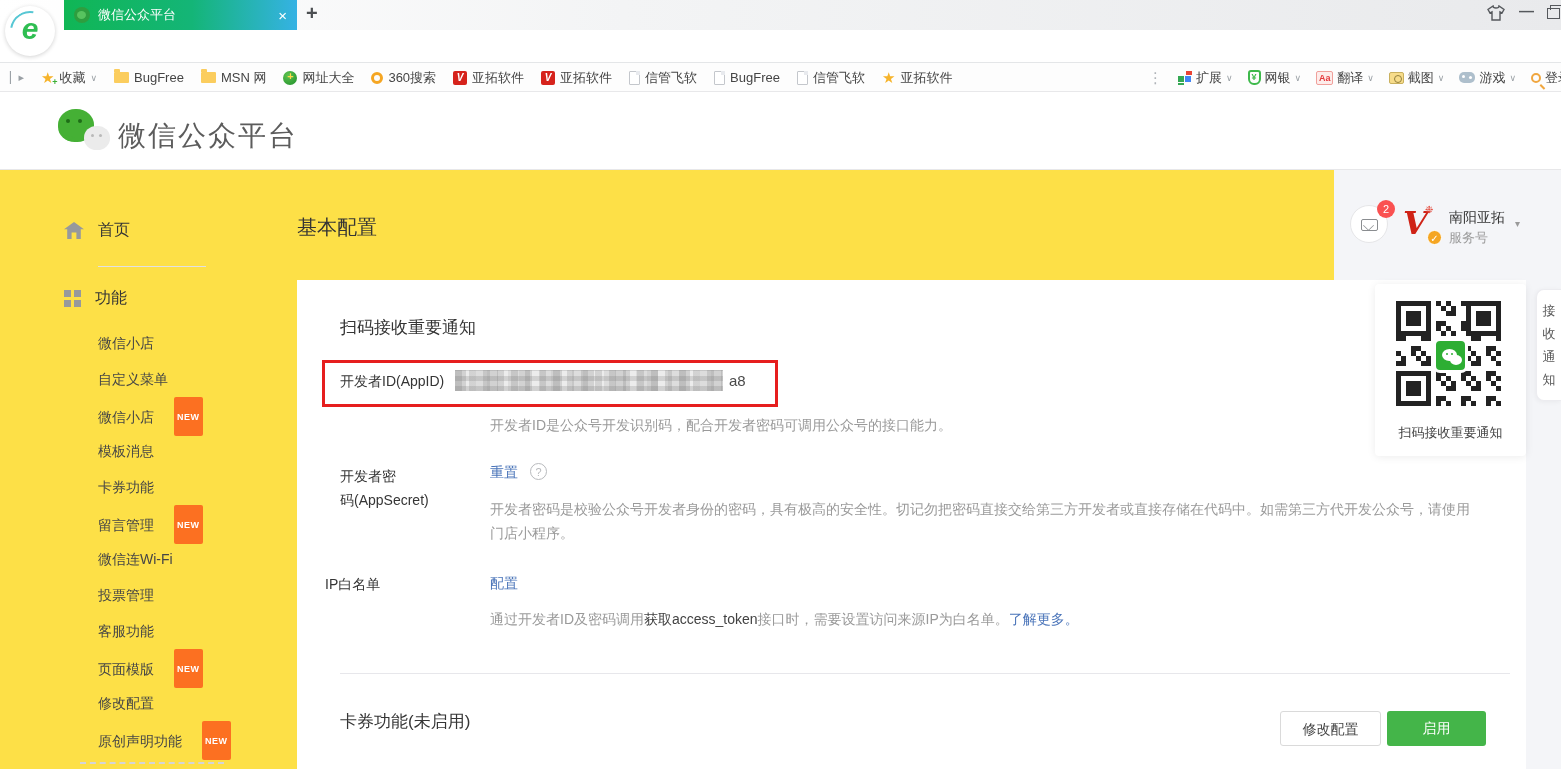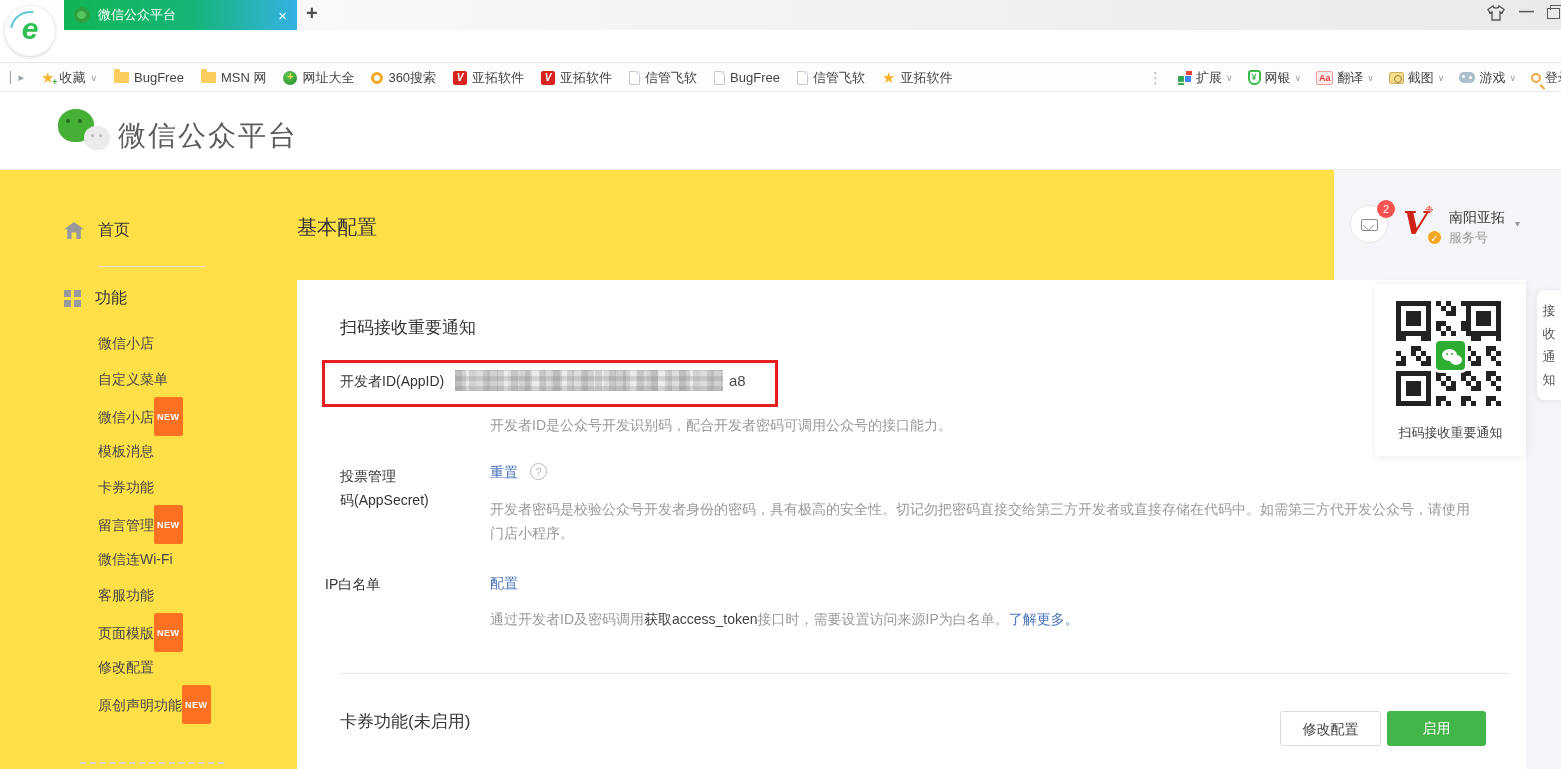--- a/index.html
+++ b/index.html
@@ -118,21 +118,21 @@
   #page-body { position:absolute; left:0; top:170px; width:1334px; height:599px; background:#fde047; }
   .side-row { position:absolute; display:flex; align-items:center; gap:14px; font-size:16px; color:#353535;}
   #side-home { left:64px; top:50px;}
   #side-feat { left:64px; top:118px;}
   .grid-ic { width:7px; height:7px; background:#97999c; box-shadow:10px 0 0 #97999c,0 10px 0 #97999c,10px 10px 0 #97999c; margin-right:10px; margin-bottom:10px;}
   .house2 { width:20px; height:17px; background:#97999c;
     clip-path:polygon(50% 0,100% 42%,84% 42%,84% 100%,62% 100%,62% 62%,38% 62%,38% 100%,16% 100%,16% 42%,0 42%);}
   #side-divider { position:absolute; left:98px; top:96px; width:108px; height:1px; background:#e1e1e4;}
   #sidebar-items { position:absolute; left:0; top:155px; width:280px;}
   .side-item { height:36px; line-height:36px; padding-left:98px; font-size:14px; color:#464646; white-space:nowrap;}
-  .new-badge { display:inline-block; margin-left:0; background:#fc7021; color:#fff; font-size:9px; font-weight:bold; border-radius:2px; padding:1.5px 3px; vertical-align:2px; letter-spacing:.5px;}
+  .new-badge { display:inline-block; margin-left:20px; background:#fc7021; color:#fff; font-size:9px; font-weight:bold; border-radius:2px; padding:1.5px 3px; vertical-align:2px; letter-spacing:.5px;}
   #side-dash { position:absolute; left:80px; top:592px; width:144px; border-top:2px dashed #d4d4d8;}
 
   #page-title { position:absolute; left:297px; top:44px; font-size:20px; color:#353535;}
   #card { position:absolute; left:297px; top:110px; width:1229px; height:520px; background:#fff;}
   .sec-title { position:absolute; left:43px; font-size:17px; color:#353535;}
   #sec-dev { top:36px; }
   #appid-box { position:absolute; left:25px; top:80px; width:456px; height:47px; border:3px solid #e61e1e;}
   .f-label { position:absolute; font-size:14px; color:#353535;}
   #appid-label { left:43px; top:93px;}
   #appid-mosaic { position:absolute; left:158px; top:90px; width:268px; height:21px;
@@ -347,39 +347,40 @@
       <span>功能</span>
     </div>
     <div id="sidebar-items">
         <div class="side-item">微信小店</div>
         <div class="side-item">自定义菜单</div>
         <div class="side-item">微信小店<span class="new-badge">NEW</span></div>
         <div class="side-item">模板消息</div>
         <div class="side-item">卡券功能</div>
         <div class="side-item">留言管理<span class="new-badge">NEW</span></div>
         <div class="side-item">微信连Wi-Fi</div>
+        <div class="side-item">投票管理</div>
         <div class="side-item">客服功能</div>
         <div class="side-item">页面模版<span class="new-badge">NEW</span></div>
         <div class="side-item">修改配置</div>
         <div class="side-item">原创声明功能<span class="new-badge">NEW</span></div>
       </div>
     <div id="side-dash"></div>
 
     <div id="page-title">基本配置</div>
 
     <div id="card">
       <div class="sec-title" id="sec-dev">扫码接收重要通知</div>
 
       <div id="appid-box"></div>
       <div class="f-label" id="appid-label">开发者ID(AppID)</div>
       <div id="appid-mosaic"></div>
       <div id="appid-tail">a8</div>
       <div class="desc" id="appid-desc">开发者ID是公众号开发识别码，配合开发者密码可调用公众号的接口能力。</div>
 
-      <div class="f-label" id="secret-l1">投票管理</div>
+      <div class="f-label" id="secret-l1">开发者密</div>
       <div class="f-label" id="secret-l2">码(AppSecret)</div>
       <div class="blue-link" id="reset-link">重置</div>
       <div class="help-circle">?</div>
       <div class="desc" id="secret-d1">开发者密码是校验公众号开发者身份的密码，具有极高的安全性。切记勿把密码直接交给第三方开发者或直接存储在代码中。如需第三方代开发公众号，请使用</div>
       <div class="desc" id="secret-d2">门店小程序。</div>
 
       <div class="f-label" id="ip-label">IP白名单</div>
       <div class="blue-link" id="config-link">配置</div>
       <div class="desc" id="ip-desc"><span>通过开发者ID及密码调用</span><span class="tok">获取access_token</span><span>接口时，需要设置访问来源IP为白名单。</span><span class="lm">了解更多。</span></div>
 

